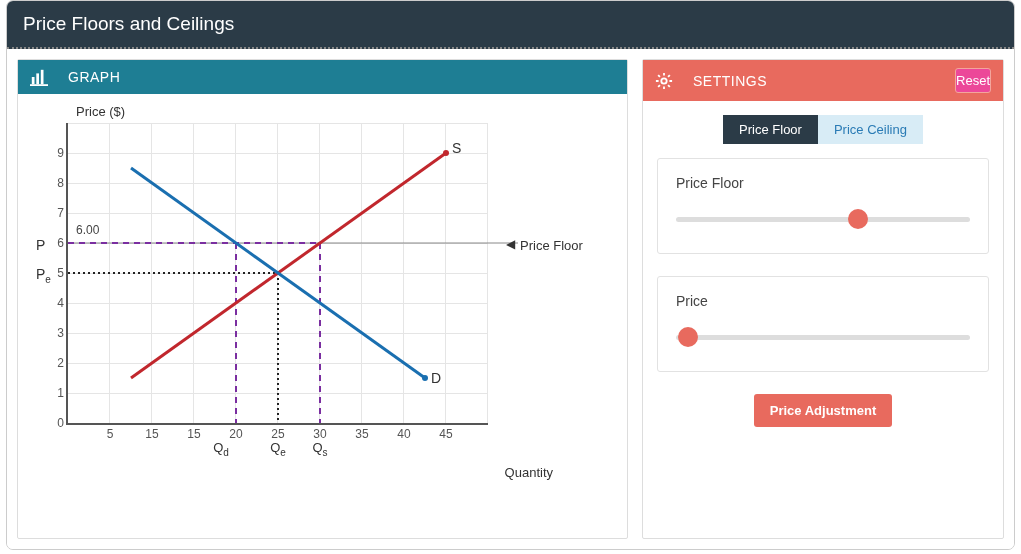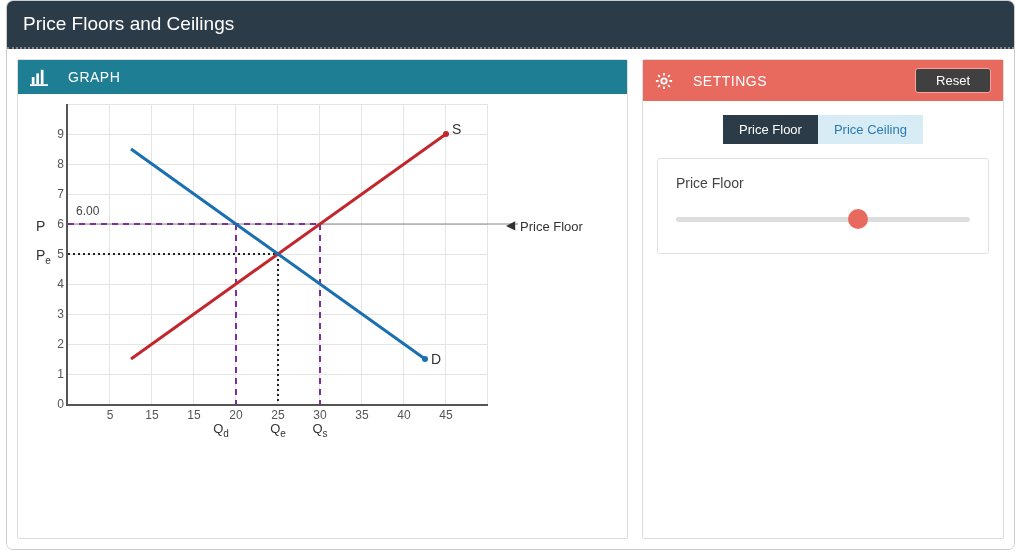--- a/index.html
+++ b/index.html
@@ -8,21 +8,21 @@
   .card-header{background:#2b3b47;color:#fff;font-size:19px;padding:12px 16px;border-bottom:2px dotted #888;}
   .card-body{flex:1;display:flex;padding:10px;gap:14px;background:#fff;}
   .panel{border:1px solid #ddd;border-radius:2px;display:flex;flex-direction:column;}
   .graph-panel{flex:1;justify-content:flex-end;}
   .settings-panel{width:360px;}
   .panel-hd{display:flex;align-items:center;color:#fff;padding:8px 12px;font-size:14px;letter-spacing:.5px;}
   .panel-hd .icon{margin-right:10px;}
   .graph-panel .panel-hd{background:#1e7e94;}
   .settings-panel .panel-hd{background:#e86a5e;}
   .panel-hd .spacer{flex:1;}
-  .reset-btn{background:#404040;color:#fff;border:1px solid #f3a59c;border-radius:3px;padding:4px 20px;font-size:13px;cursor:pointer;}
+  .reset-btn{background:#ec4899;color:#fff;border:1px solid #f3a59c;border-radius:3px;padding:4px 0;font-size:13px;cursor:pointer;}
   .panel-body{flex:1;padding:10px 14px;}
   
   .axis-title-y{font-size:13px;color:#333;margin:0 0 4px 44px;}
   .axis-title-x{font-size:13px;color:#333;text-align:right;margin:0 60px 0 0;}
   .plot-wrap{position:relative;margin-left:34px;}
   .plot{position:relative;width:420px;height:300px;border-left:2px solid #555;border-bottom:2px solid #555;background:
      repeating-linear-gradient(to right, transparent 0 41px, #e5e5e5 41px 42px),
      repeating-linear-gradient(to top, transparent 0 29px, #e5e5e5 29px 30px);
   }
   .ytick{position:absolute;left:-22px;transform:translateY(50%);font-size:12px;color:#555;text-align:right;width:18px;}
@@ -68,20 +68,21 @@
             <svg class="icon" viewBox="0 0 20 20">
                 <rect x="2" y="10" width="3" height="8" fill="#fff"></rect>
                 <rect x="7" y="6" width="3" height="12" fill="#fff"></rect>
                 <rect x="12" y="2" width="3" height="16" fill="#fff"></rect>
                 <rect x="0" y="18" width="20" height="2" fill="#fff"></rect>
               </svg>
           </span>
           <span>GRAPH</span>
         </div>
         <div class="panel-body">
+          <div class="axis-title-y">Price ($)</div>
           <div class="plot-wrap">
 
             <div class="lbl-P" style="bottom:180px;">P</div>
             <div class="lbl-P" style="bottom:150px;"><span>P</span><sub>e</sub></div>
 
             <div class="plot">
 
               <span class="ytick" style="bottom:0px;">0</span>
               <span class="ytick" style="bottom:30px;">1</span>
               <span class="ytick" style="bottom:60px;">2</span>
@@ -129,20 +130,21 @@
                 <circle cx="357" cy="255" r="3" fill="#1a6fb0"></circle>
                 <text class="pt-lbl" x="384" y="30">S</text>
                 <text class="pt-lbl" x="363" y="260">D</text>
               </svg>
             </div>
 
             <span class="pf-arrow" style="left:440px;bottom:174px;">◀</span>
             <span class="pf-label" style="left:454px;bottom:172px;">Price Floor</span>
           </div>
           <div style="height:40px;"></div>
+          <div class="axis-title-x">Quantity</div>
         </div>
       </div>
 
       <div class="panel settings-panel">
         <div class="panel-hd">
           <span class="icon">
             <svg class="icon" viewBox="0 0 20 20">
                 <circle cx="10" cy="10" r="3" fill="none" stroke="#fff" stroke-width="2"></circle>
                 <g stroke="#fff" stroke-width="2">
                   <line x1="10" y1="1" x2="10" y2="4"></line>
@@ -167,19 +169,27 @@
           </div>
 
           <div class="group">
             <div class="group-title">Price Floor</div>
             <div class="slider">
               <div class="track"></div>
               <div class="thumb" id="thumb1" style="left: 62%;"></div>
             </div>
           </div>
 
+          <div class="group">
+            <div class="group-title">Price</div>
+            <div class="slider">
+              <div class="track"></div>
+              <div class="thumb" id="thumb2" style="left: 4%;"></div>
+            </div>
+          </div>
 
+          <button class="adjust-btn">Price Adjustment</button>
         </div>
       </div>
 
     </div>
   </div>
 </div>
 
 </body></html>

